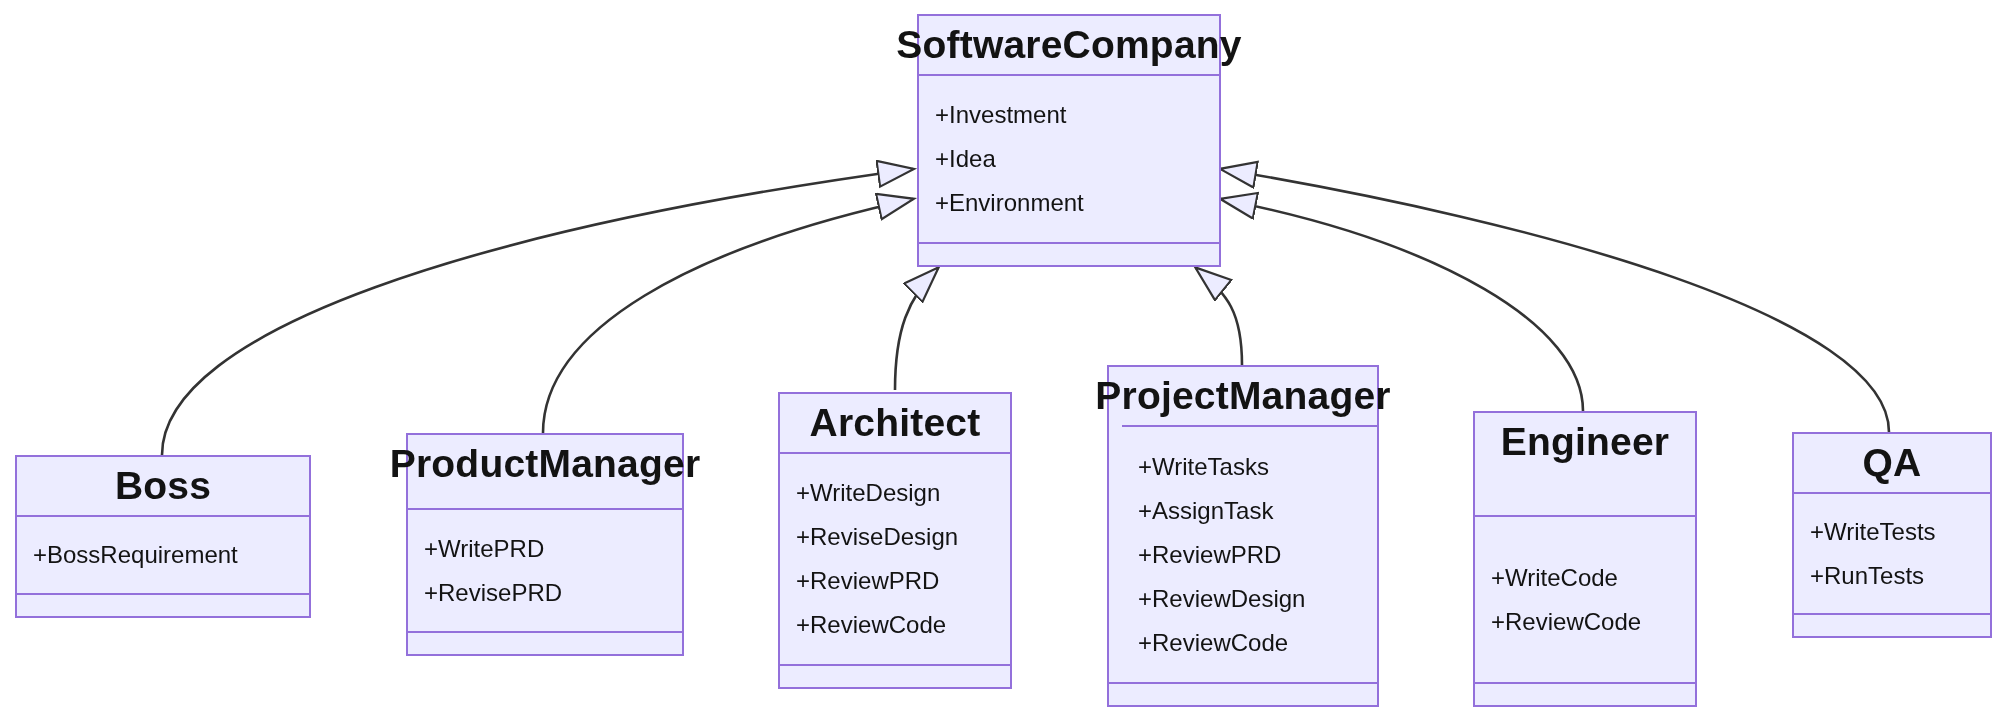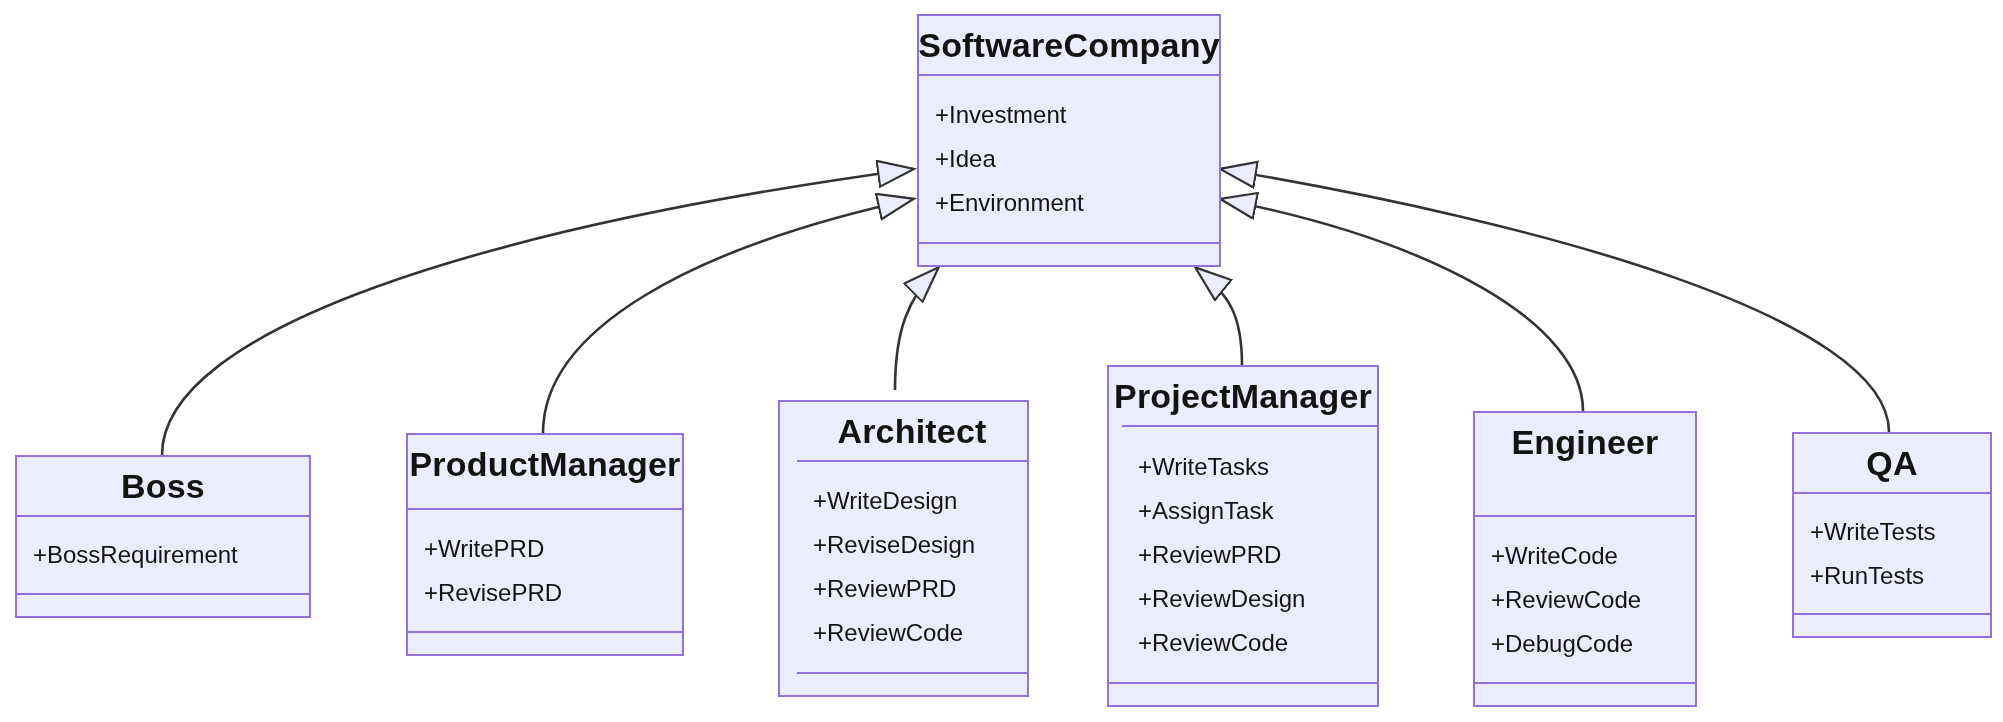--- a/index.html
+++ b/index.html
@@ -39,21 +39,21 @@
     position:absolute;
     background:var(--node-fill);
     border:2px solid var(--node-border);
   }
   .uml-title{
     height:58px;
     display:flex;
     align-items:center;
     justify-content:center;
     font-weight:bold;
-    font-size:34px;
+    font-size:39px;
     letter-spacing:0.2px;
   }
   .uml-members{
     border-top:2px solid var(--node-border);
     display:flex;
     flex-direction:column;
     justify-content:center;
     padding:0 16px;
     font-size:24px;
     line-height:44px;
@@ -103,21 +103,21 @@
 
   <div class="uml-class" style="left:406px;top:433px;width:274px;">
     <div class="uml-title">ProductManager</div>
     <div class="uml-members" style="height:121px;margin-top:15px;">
       <div class="uml-member">+WritePRD</div>
       <div class="uml-member">+RevisePRD</div>
     </div>
     <div class="uml-footer"></div>
   </div>
 
-  <div class="uml-class" style="left:778px;top:400px;width:230px;padding-left:17px;">
+  <div class="uml-class" style="left:778px;top:392px;width:230px;">
     <div class="uml-title">Architect</div>
     <div class="uml-members" style="height:210px;">
       <div class="uml-member">+WriteDesign</div>
       <div class="uml-member">+ReviseDesign</div>
       <div class="uml-member">+ReviewPRD</div>
       <div class="uml-member">+ReviewCode</div>
     </div>
     <div class="uml-footer"></div>
   </div>
 
@@ -131,21 +131,20 @@
       <div class="uml-member">+ReviewCode</div>
     </div>
     <div class="uml-footer"></div>
   </div>
 
   <div class="uml-class" style="left:1473px;top:411px;width:220px;">
     <div class="uml-title">Engineer</div>
     <div class="uml-members" style="height:165px;margin-top:44px;">
       <div class="uml-member">+WriteCode</div>
       <div class="uml-member">+ReviewCode</div>
-      <div class="uml-member">+DebugCode</div>
     </div>
     <div class="uml-footer"></div>
   </div>
 
   <div class="uml-class" style="left:1792px;top:432px;width:196px;">
     <div class="uml-title">QA</div>
     <div class="uml-members" style="height:119px;">
       <div class="uml-member">+WriteTests</div>
       <div class="uml-member">+RunTests</div>
     </div>

